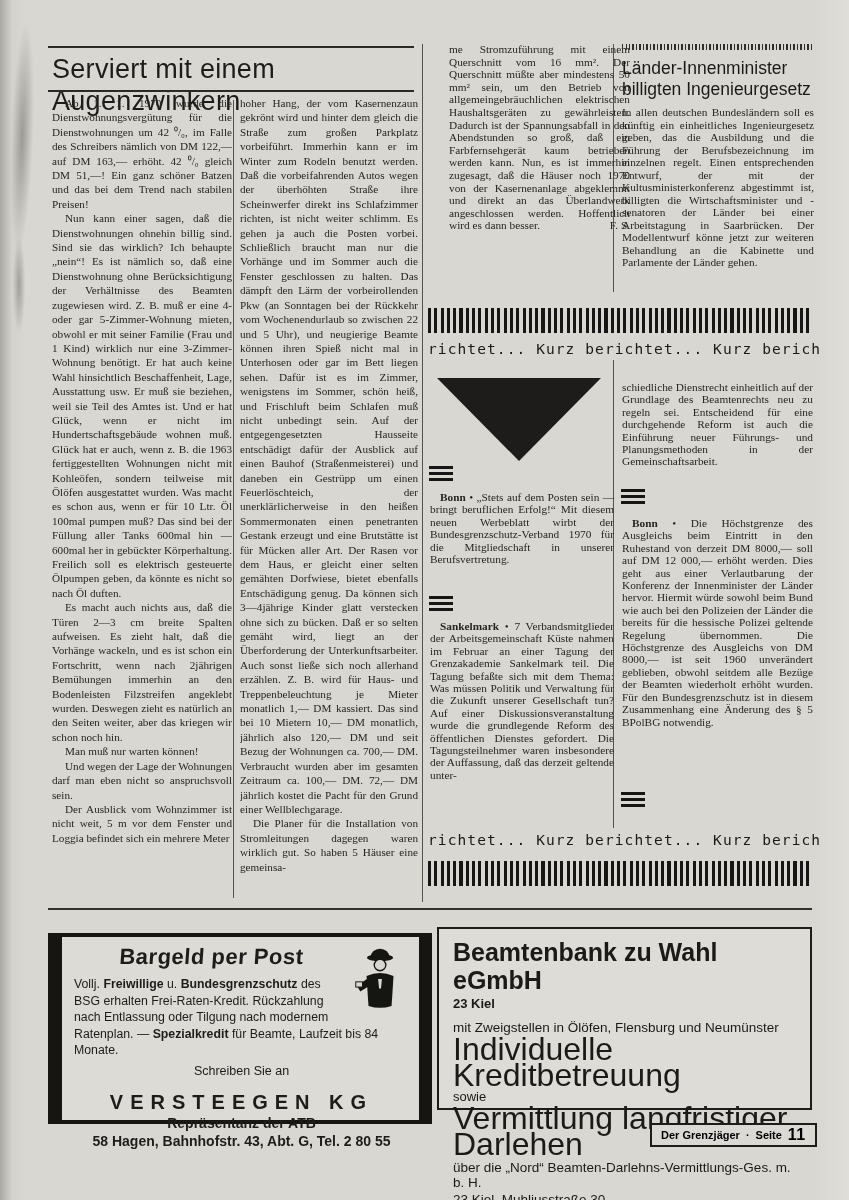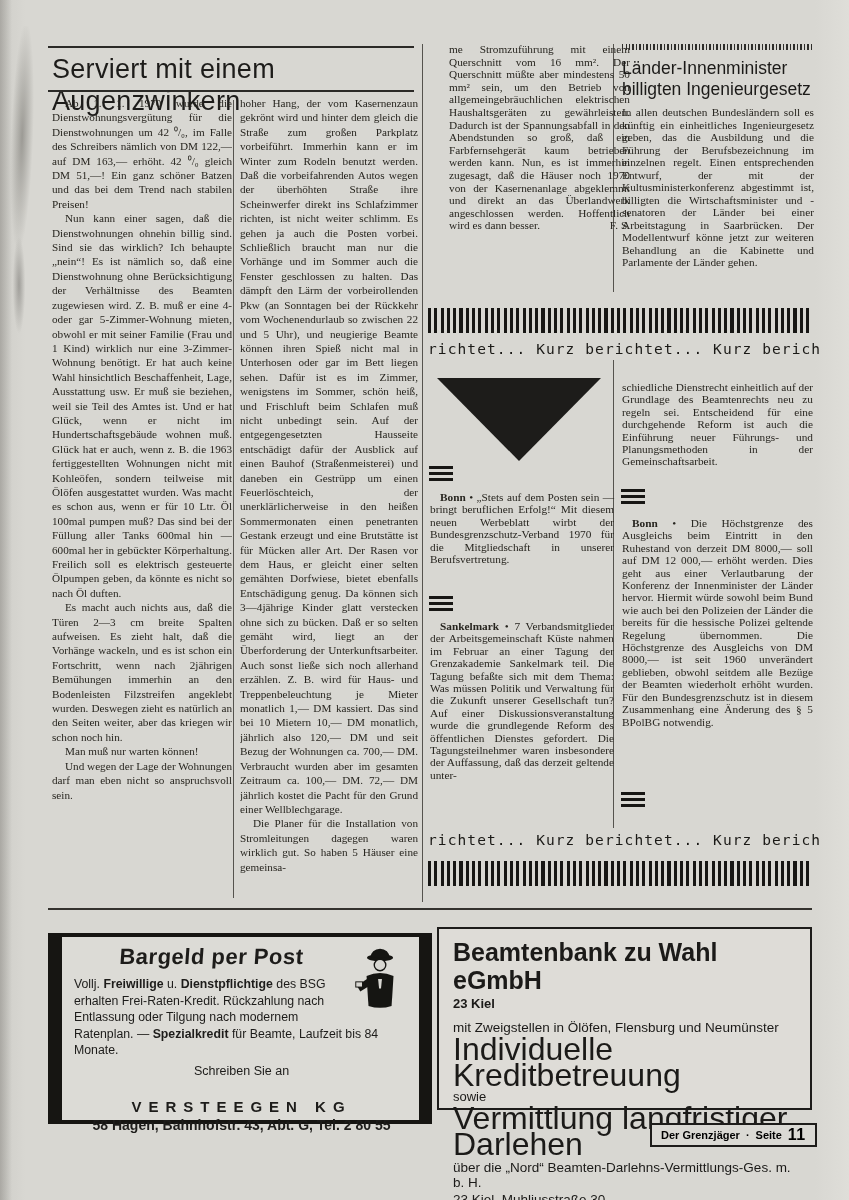--- a/index.html
+++ b/index.html
@@ -71,21 +71,21 @@
   .kz-bonn2{left:622px;top:517px;width:191px;}
   
   .ad-left{left:48px;top:933px;width:384px;height:191px;box-sizing:border-box;
     border:4px solid #161512;border-left-width:14px;border-right-width:13px;
     background:#dcdbd6;padding:7px 10px 6px 12px;font-family:"Liberation Sans",sans-serif;color:#1d1c1a;}
   .bowler-man{float:right;width:52px;height:64px;margin:2px 2px 2px 6px;}
   .ad-left-head{text-align:center;margin-right:48px;font-weight:700;font-size:22px;
     letter-spacing:.5px;transform:skewX(-4deg);}
   .ad-left-body{margin:6px 0 0 0;font-size:12.3px;line-height:16.5px;}
   .ad-cta{clear:both;text-align:center;font-size:12.5px;margin-top:5px;}
-  .ad-company{text-align:center;font-weight:700;font-size:15px;letter-spacing:7px;margin-top:20px;}
+  .ad-company{text-align:center;font-weight:700;font-size:20px;letter-spacing:7px;margin-top:13px;}
   .ad-sub{text-align:center;font-weight:700;font-size:14px;margin-top:1px;}
   .ad-addr{text-align:center;font-weight:700;font-size:14px;margin-top:2px;}
   .ad-right{left:437px;top:927px;width:375px;height:183px;box-sizing:border-box;
     border:2px solid #1d1c1a;background:#dedcd7;padding:9px 14px;
     font-family:"Liberation Sans",sans-serif;color:#1b1a18;}
   .ad-right .head{font-weight:700;font-size:25px;line-height:28px;margin:0;}
   .ad-right .kiel{font-weight:700;font-size:13px;margin-top:2px;}
   .ad-right .l1{font-size:13.5px;margin-top:9px;}
   .ad-right .big{font-size:32px;line-height:26px;margin-top:1px;}
   .ad-right .sowie{font-size:13px;margin-top:1px;}
@@ -116,20 +116,21 @@
   <div class="abs vrule v2"></div>
   <div class="abs vrule v3"></div>
   <div class="abs vrule v4"></div>
 
   <div class="abs body-col col1">
     <p class="ind">Ab 1. 1. 1970 wurde die Dienstwohnungsvergütung für die Dienstwohnungen um 42 ⁰/₀, im Falle des Schreibers nämlich von DM 122,— auf DM 163,— erhöht. 42 ⁰/₀ gleich DM 51,—! Ein ganz schöner Batzen und das bei dem Trend nach stabilen Preisen!</p>
     <p class="ind">Nun kann einer sagen, daß die Dienstwohnungen ohnehin billig sind. Sind sie das wirklich? Ich behaupte „nein“! Es ist nämlich so, daß eine Dienstwohnung ohne Berücksichtigung der Verhältnisse des Beamten zugewiesen wird. Z. B. muß er eine 4- oder gar 5-Zimmer-Wohnung mieten, obwohl er mit seiner Familie (Frau und 1 Kind) wirklich nur eine 3-Zimmer-Wohnung benötigt. Er hat auch keine Wahl hinsichtlich Beschaffenheit, Lage, Ausstattung usw. Er muß sie beziehen, weil sie Teil des Amtes ist. Und er hat Glück, wenn er nicht im Hundertschaftsgebäude wohnen muß. Glück hat er auch, wenn z. B. die 1963 fertiggestellten Wohnungen nicht mit Kohleöfen, sondern teilweise mit Ölöfen ausgestattet wurden. Was macht es schon aus, wenn er für 10 Ltr. Öl 100mal pumpen muß? Das sind bei der Füllung aller Tanks 600mal hin — 600mal her in gebückter Körperhaltung. Freilich soll es elektrisch gesteuerte Ölpumpen geben, da könnte es nicht so nach Öl duften.</p>
     <p class="ind">Es macht auch nichts aus, daß die Türen 2—3 cm breite Spalten aufweisen. Es zieht halt, daß die Vorhänge wackeln, und es ist schon ein Fortschritt, wenn nach 2jährigen Bemühungen immerhin an den Bodenleisten Filzstreifen angeklebt wurden. Deswegen zieht es natürlich an den Seiten weiter, aber das kriegen wir schon noch hin.</p>
     <p class="ind">Man muß nur warten können!</p>
     <p class="ind">Und wegen der Lage der Wohnungen darf man eben nicht so anspruchsvoll sein.</p>
+    <p class="ind">Der Ausblick vom Wohnzimmer ist nicht weit, 5 m vor dem Fenster und Loggia befindet sich ein mehrere Meter</p>
   </div>
 
   <div class="abs body-col col2">
     <p>hoher Hang, der vom Kasernenzaun gekrönt wird und hinter dem gleich die Straße zum großen Parkplatz vorbeiführt. Immerhin kann er im Winter zum Rodeln benutzt werden. Daß die vorbeifahrenden Autos wegen der überhöhten Straße ihre Scheinwerfer direkt ins Schlafzimmer richten, ist nicht weiter schlimm. Es gehen ja auch die Posten vorbei. Schließlich braucht man nur die Vorhänge und im Sommer auch die Fenster geschlossen zu halten. Das dämpft den Lärm der vorbeirollenden Pkw (an Sonntagen bei der Rückkehr vom Wochenendurlaub so zwischen 22 und 5 Uhr), und neugierige Beamte können ihren Spieß nicht mal in Unterhosen oder gar im Bett liegen sehen. Dafür ist es im Zimmer, wenigstens im Sommer, schön heiß, und Frischluft beim Schlafen muß nicht unbedingt sein. Auf der entgegengesetzten Hausseite entschädigt dafür der Ausblick auf einen Bauhof (Straßenmeisterei) und daneben ein Gestrüpp um einen Feuerlöschteich, der unerklärlicherweise in den heißen Sommermonaten einen penetranten Gestank erzeugt und eine Brutstätte ist für Mücken aller Art. Der Rasen vor dem Haus, er gleicht einer selten gemähten Dorfwiese, bietet ebenfalls Entschädigung genug. Da können sich 3—4jährige Kinder glatt verstecken ohne sich zu bücken. Daß er so selten gemäht wird, liegt an der Überforderung der Unterkunftsarbeiter. Auch sonst ließe sich noch allerhand erzählen. Z. B. wird für Haus- und Treppenbeleuchtung je Mieter monatlich 1,— DM kassiert. Das sind bei 10 Mietern 10,— DM monatlich, jährlich also 120,— DM und seit Bezug der Wohnungen ca. 700,— DM. Verbraucht wurden aber im gesamten Zeitraum ca. 100,— DM. 72,— DM jährlich kostet die Pacht für den Grund einer Wellblechgarage.</p>
     <p class="ind">Die Planer für die Installation von Stromleitungen dagegen waren wirklich gut. So haben 5 Häuser eine gemeinsa-</p>
   </div>
 
   <div class="abs body-col col3">
     <p><span>me Stromzuführung mit einem Querschnitt vom 16 mm². Der Querschnitt müßte aber mindestens 50 mm² sein, um den Betrieb von allgemeingebräuchlichen elektrischen Haushaltsgeräten zu gewährleisten. Dadurch ist der Spannungsabfall in den Abendstunden so groß, daß ein Farbfernsehgerät kaum betrieben werden kann. Nun, es ist immerhin zugesagt, daß die Häuser noch 1970 von der Kasernenanlage abgeklemmt und direkt an das Überlandwerk angeschlossen werden. Hoffentlich wird es dann besser.</span><span class="sig">F. S.</span></p>
   </div>
@@ -172,23 +173,24 @@
     <svg class="bowler-man" viewBox="0 0 54 66" aria-hidden="true">
       <ellipse cx="26" cy="12" rx="13.5" ry="3.6" fill="#151512"></ellipse>
       <path d="M16 12 a10 9.5 0 0 1 20 0 Z" fill="#151512"></path>
       <circle cx="26" cy="19.5" r="6" fill="#d8d7d2" stroke="#151512" stroke-width="1.4"></circle>
       <path d="M12 31 Q26 24.5 40 31 L38 62 Q26 66 14 62 Z" fill="#151512"></path>
       <path d="M14 33 L2 41 L5.5 47 L16 40.5 Z" fill="#151512"></path>
       <rect x="0.8" y="37" width="7" height="5.4" fill="#d8d7d2" stroke="#151512" stroke-width="1"></rect>
       <path d="M24 34 L28 34 L27 44 L25 44 Z" fill="#d8d7d2"></path>
     </svg>
     <div class="ad-left-head">Bargeld per Post</div>
-    <p class="ad-left-body"><span>Vollj.</span> <b>Freiwillige</b> <span>u.</span> <b>Dienstpflichtige</b> <span>des BSG erhalten Frei-Raten-Kredit. Rückzahlung nach Entlassung oder Tilgung nach modernem</span> <span>Ratenplan. —</span> <b>Spezialkredit</b> <span>für Beamte, Laufzeit bis 84 Monate.</span></p>
+    <p class="ad-left-body"><span>Vollj.</span> <b>Freiwillige</b> <span>u.</span> <b>Bundesgrenzschutz</b> <span>des BSG erhalten Frei-Raten-Kredit. Rückzahlung nach Entlassung oder Tilgung nach modernem</span> <span>Ratenplan. —</span> <b>Spezialkredit</b> <span>für Beamte, Laufzeit bis 84 Monate.</span></p>
     <div class="ad-cta">Schreiben Sie an</div>
     <div class="ad-company">VERSTEEGEN KG</div>
+    <div class="ad-sub">Repräsentanz der ATB</div>
     <div class="ad-addr">58 Hagen, Bahnhofstr. 43, Abt. G, Tel. 2 80 55</div>
   </div>
 
   <div class="abs ad-right">
     <div class="head">Beamtenbank zu Wahl eGmbH</div>
     <div class="kiel">23 Kiel</div>
     <div class="l1">mit Zweigstellen in Ölöfen, Flensburg und Neumünster</div>
     <div class="big">Individuelle Kreditbetreuung</div>
     <div class="sowie">sowie</div>
     <div class="big">Vermittlung langfristiger Darlehen</div>

